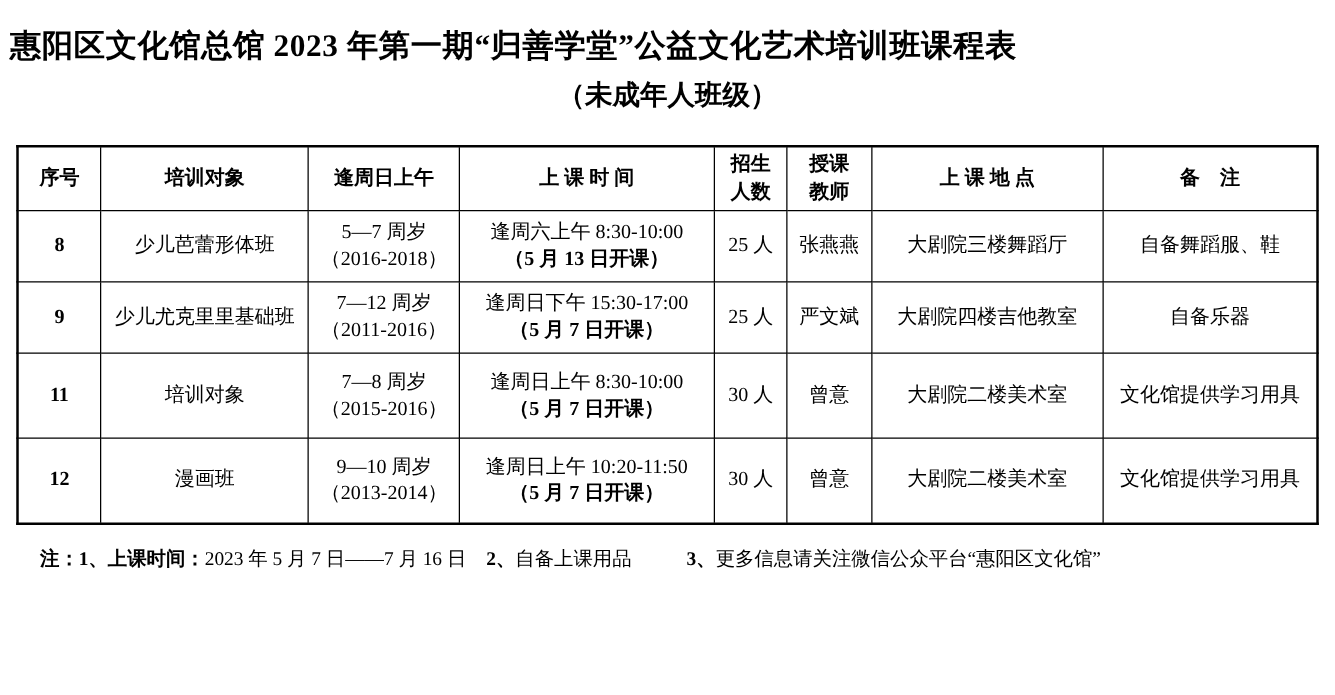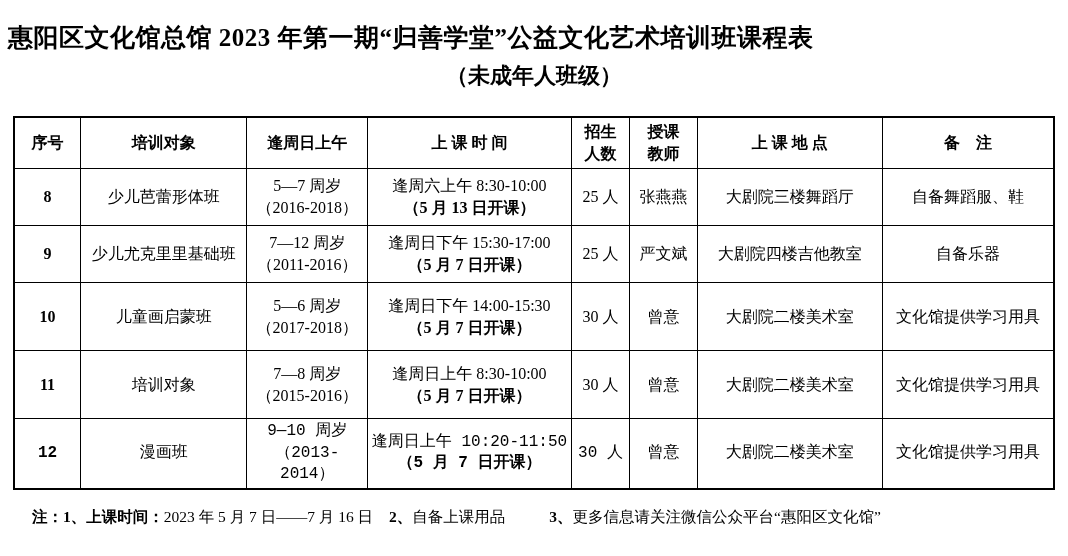--- a/index.html
+++ b/index.html
@@ -135,36 +135,20 @@
           <td>
             <span class="cell-line">逢周日下午 15:30-17:00</span>
             <span class="cell-line b">（5 月 7 日开课）</span>
           </td>
           <td>25 人</td>
           <td>严文斌</td>
           <td>大剧院四楼吉他教室</td>
           <td>自备乐器</td>
         </tr>
         <tr>
-          <td class="b">10</td>
-          <td>儿童画启蒙班</td>
-          <td>
-            <span class="cell-line">5—6 周岁</span>
-            <span class="cell-line">（2017-2018）</span>
-          </td>
-          <td>
-            <span class="cell-line">逢周日下午 14:00-15:30</span>
-            <span class="cell-line b">（5 月 7 日开课）</span>
-          </td>
-          <td>30 人</td>
-          <td>曾意</td>
-          <td>大剧院二楼美术室</td>
-          <td>文化馆提供学习用具</td>
-        </tr>
-        <tr>
           <td class="b">11</td>
           <td>培训对象</td>
           <td>
             <span class="cell-line">7—8 周岁</span>
             <span class="cell-line">（2015-2016）</span>
           </td>
           <td>
             <span class="cell-line">逢周日上午 8:30-10:00</span>
             <span class="cell-line b">（5 月 7 日开课）</span>
           </td>

